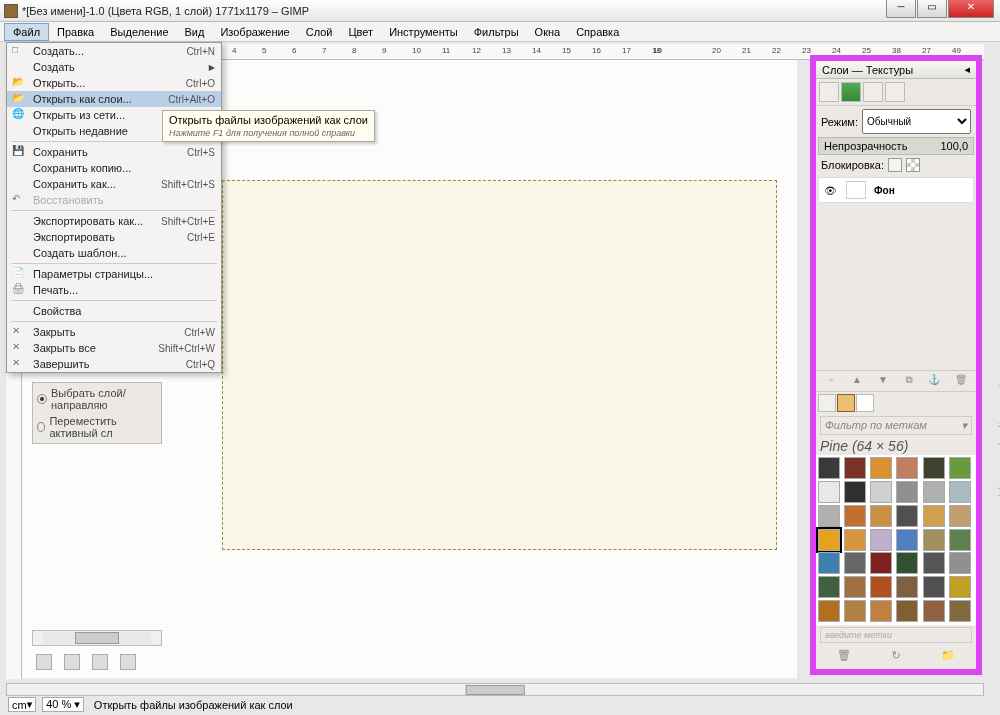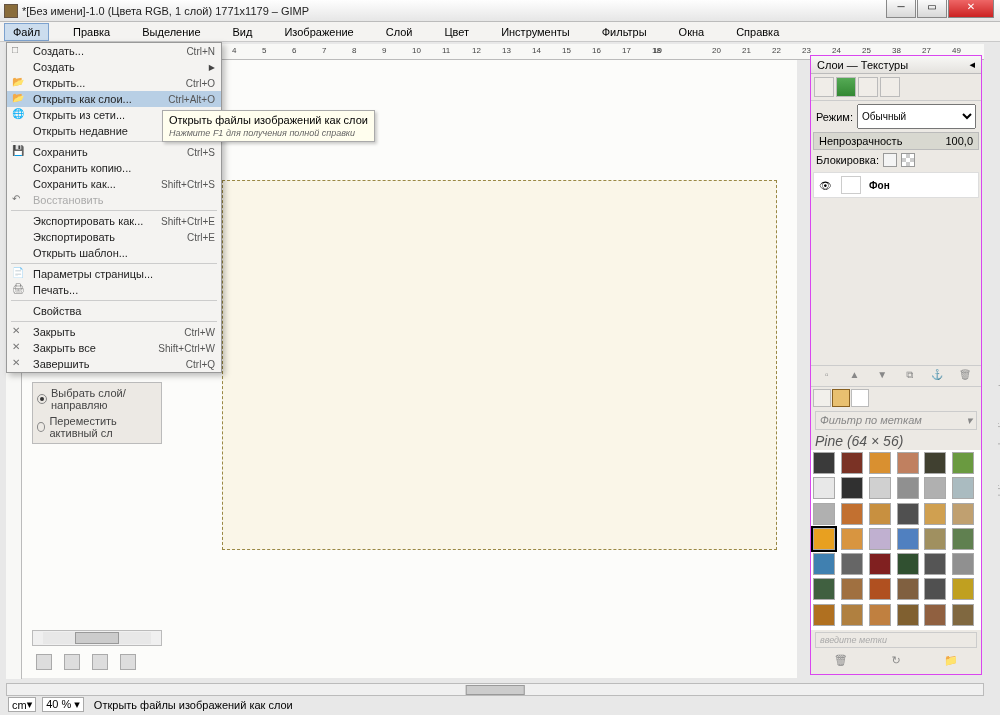--- a/index.html
+++ b/index.html
@@ -5,21 +5,21 @@
 * { margin:0; padding:0; box-sizing:border-box; font-family:"Segoe UI",Tahoma,sans-serif; font-size:11px; }
 body { width:1000px; height:715px; background:#e8e8e8; overflow:hidden; position:relative; }
 
 .titlebar { height:22px; background:linear-gradient(#fefefe,#e6e6e6); border-bottom:1px solid #bbb; display:flex; align-items:center; padding:0 4px; }
 .titlebar .icon { width:14px; height:14px; background:#8a6d3b; border:1px solid #654; margin-right:4px; }
 .titlebar .title { flex:1; color:#222; }
 .winbtns { position:absolute; right:6px; top:0; display:flex; gap:1px; }
 .winbtn { width:30px; height:18px; background:linear-gradient(#fafafa,#d8d8d8); border:1px solid #888; border-top:none; text-align:center; line-height:14px; font-size:10px; }
 .winbtn.close { background:linear-gradient(#e66,#c22); color:#fff; width:46px; }
 
-.menubar { height:20px; background:#f4f3f1; border-bottom:1px solid #c9c9c9; display:flex; align-items:center; padding:0 4px; gap:16px; }
+.menubar { height:20px; background:#f4f3f1; border-bottom:1px solid #c9c9c9; display:flex; align-items:center; padding:0 4px; gap:0; }
 .menubar .mi { padding:2px 8px; cursor:default; }
 .menubar .mi:first-child { border:1px solid #7da2ce; background:#cde; }
 
 .ruler-h { position:absolute; left:22px; top:44px; right:16px; height:16px; background:#f8f8f6; border-bottom:1px solid #bbb; font-size:8px; color:#555; overflow:hidden; }
 .ruler-h .ticks { position:relative; height:100%; }
 .ruler-h .tick { position:absolute; top:2px; font-size:8px; color:#444; }
 .ruler-v { position:absolute; left:6px; top:60px; width:16px; bottom:36px; background:#f8f8f6; border-right:1px solid #bbb; }
 
 .canvas-area { position:absolute; left:22px; top:60px; width:775px; height:618px; background:#fcfcfa; }
 .doc { position:absolute; left:200px; top:120px; width:555px; height:370px; background:#faf6e8; border:1px dashed #998844; }
@@ -39,21 +39,21 @@
 .toolbox-bot { position:absolute; left:32px; top:382px; width:130px; background:#ece9e4; border:1px solid #bbb; padding:2px 4px; font-size:10px; z-index:40; }
 .toolbox-bot .opt { display:flex; align-items:center; gap:4px; padding:2px 0; color:#444; }
 .toolbox-bot .radio { width:10px; height:10px; border:1px solid #888; border-radius:50%; display:inline-block; }
 .toolbox-bot .radio.on::after { content:""; display:block; width:4px; height:4px; background:#333; border-radius:50%; margin:2px; }
 .toolbox-sb { position:absolute; left:32px; top:630px; width:130px; height:16px; background:#f0f0f0; border:1px solid #bbb; display:flex; align-items:center; }
 .toolbox-sb .track { flex:1; height:12px; background:#e8e8e8; margin:0 10px; position:relative; }
 .toolbox-sb .thumb { position:absolute; left:30%; width:40%; height:100%; background:#ccc; border:1px solid #999; }
 .toolbox-icons { position:absolute; left:32px; top:650px; width:130px; display:flex; gap:12px; padding:4px; }
 .toolbox-icons .ti { width:16px; height:16px; background:#ddd; border:1px solid #aaa; }
 
-.right-panel { position:absolute; right:18px; top:55px; width:172px; height:620px; background:#ece9e4; border:1px solid #d946ef; display:flex; flex-direction:column; }
+.right-panel { position:absolute; right:18px; top:55px; width:172px; height:620px; background:#ece9e4; border:6px solid #d946ef; display:flex; flex-direction:column; }
 .rp-title { background:linear-gradient(#f8f8f6,#e4e2de); border-bottom:1px solid #bbb; padding:2px 6px; font-size:10px; display:flex; align-items:center; justify-content:space-between; }
 .rp-tabs { display:flex; padding:3px; gap:2px; background:#ece9e4; border-bottom:1px solid #ccc; }
 .rp-tab { width:20px; height:20px; border:1px solid #bbb; background:#f0ede8; }
 .rp-tab.g { background:linear-gradient(#5a5,#383); }
 .rp-mode { display:flex; align-items:center; padding:3px 5px; gap:4px; font-size:10px; }
 .rp-mode select { flex:1; font-size:10px; height:25px; }
 .rp-opac { display:flex; align-items:center; background:#d8d8d0; padding:2px 5px; font-size:10px; border:1px solid #bbb; margin:0 2px; justify-content:space-between; }
 .rp-lock { display:flex; align-items:center; gap:4px; padding:3px 5px; font-size:10px; }
 .rp-lock .lb { width:14px; height:14px; border:1px solid #999; background:#f4f4f4; }
 .rp-layer { display:flex; align-items:center; padding:3px 5px; background:#fff; border:1px solid #ddd; margin:2px; gap:8px; }
@@ -203,21 +203,21 @@
     <div class="sep"></div>
     <div class="row">
       <span>Экспортировать как...</span>
       <span class="sc">Shift+Ctrl+E</span>
     </div>
     <div class="row">
       <span>Экспортировать</span>
       <span class="sc">Ctrl+E</span>
     </div>
     <div class="row">
-      <span>Открыть шаблон...</span>
+      <span>Создать шаблон...</span>
     </div>
     <div class="sep"></div>
     <div class="row">
       <span class="ic">📄</span>
       <span>Параметры страницы...</span>
     </div>
     <div class="row">
       <span class="ic">🖨</span>
       <span>Печать...</span>
     </div>

